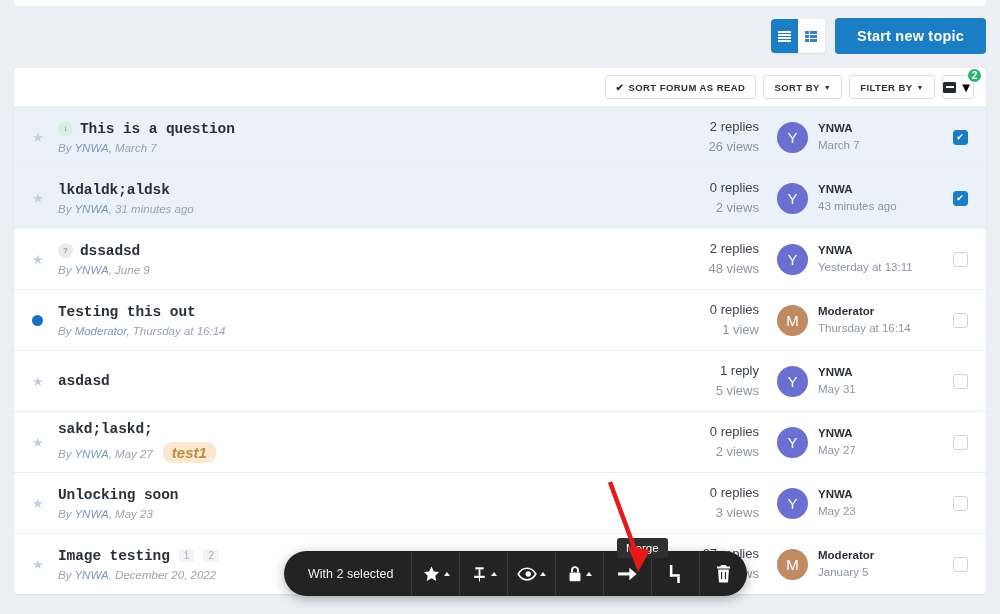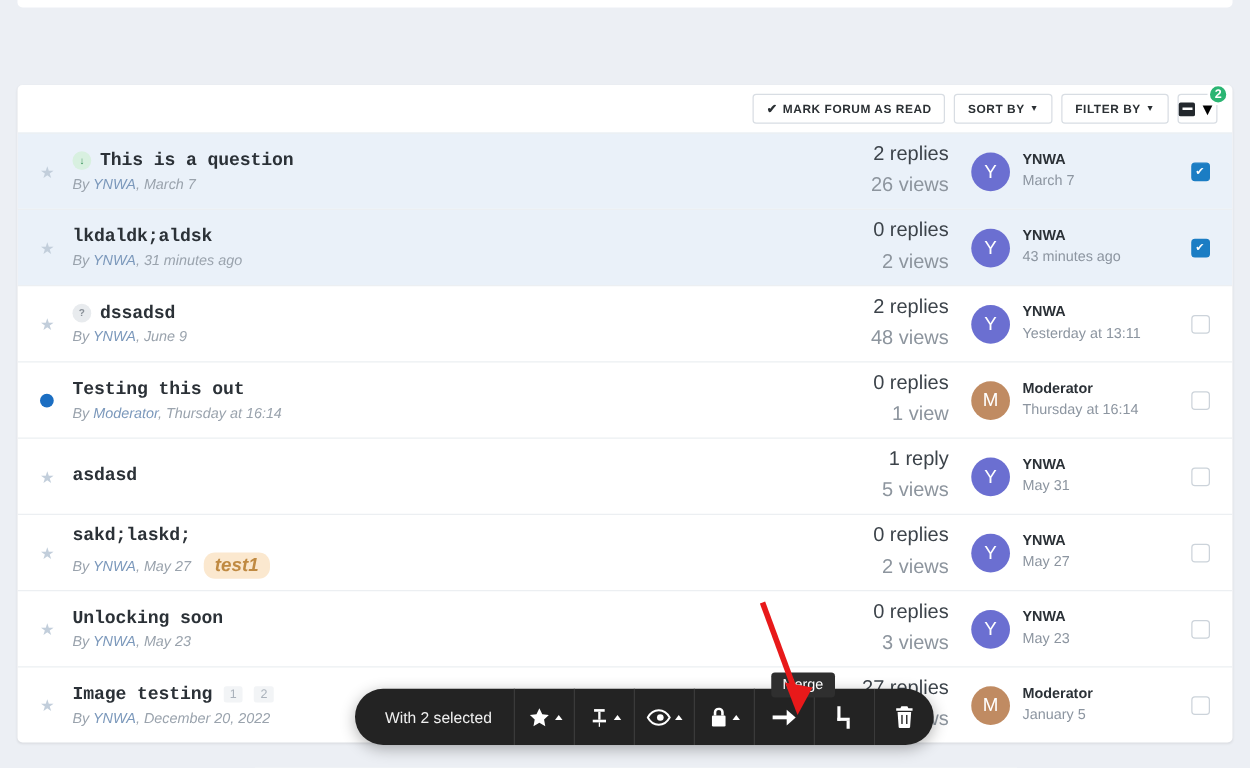--- a/index.html
+++ b/index.html
@@ -106,21 +106,21 @@
     border-radius: 2px; padding: 1px 5px; margin-left: 2px;
   }
   .byline { font-size: 11.5px; color: #9aa3ad; margin-top: 5px; font-style: italic; }
   .byline .uname { color: #7b98bb; }
   .tag {
     display: inline-block; margin-left: 10px; padding: 2px 9px;
     background: #fbe8cf; color: #c08a42; border-radius: 9px;
     font-size: 15px; font-weight: bold;
   }
 
-  .stats { flex: 0 0 78px; text-align: right; font-size: 16px; color: #8d959e; line-height: 1.55; }
+  .stats { flex: 0 0 78px; text-align: right; font-size: 13px; color: #8d959e; line-height: 1.55; }
   .stats .rep { color: #3c434a; }
 
   .author { flex: 0 0 175px; display: flex; align-items: center; gap: 10px; padding-left: 18px; }
   .avatar {
     width: 31px; height: 31px; border-radius: 50%;
     display: flex; align-items: center; justify-content: center;
     color: #fff; font-size: 15px; font-weight: normal; flex: 0 0 31px;
   }
   .au-text { line-height: 1.5; min-width: 0; }
   .au-name { font-size: 11.5px; font-weight: bold; color: #2b3137; }
@@ -162,27 +162,50 @@
 
   .footer-strip { position: absolute; left: 0; bottom: 0; width: 1000px; height: 11px; background: #eceff4; }
 </style>
 </head>
 <body>
 
 <div class="page">
 
   <div class="top-panel-remnant"></div>
 
+  <div class="top-controls">
+    <div class="view-toggle">
+      <button class="view-btn active">
+        <span class="vb-lines">
+            <i></i>
+            <i></i>
+            <i></i>
+            <i></i>
+          </span>
+      </button>
+      <button class="view-btn">
+        <span class="vb-grid">
+            <i></i>
+            <i></i>
+            <i></i>
+            <i></i>
+            <i></i>
+            <i></i>
+          </span>
+      </button>
+    </div>
+    <button class="start-topic">Start new topic</button>
+  </div>
 
   <div class="card">
 
     <div class="filterbar">
       <button class="fbtn">
         <span class="check-g">✔</span>
-        <span>MARK FORUM AS READ</span>
+        <span>SORT FORUM AS READ</span>
       </button>
       <button class="fbtn">
         <span>SORT BY</span>
         <span class="cr">▼</span>
       </button>
       <button class="fbtn">
         <span>FILTER BY</span>
         <span class="cr">▼</span>
       </button>
       <button class="sel-btn">

